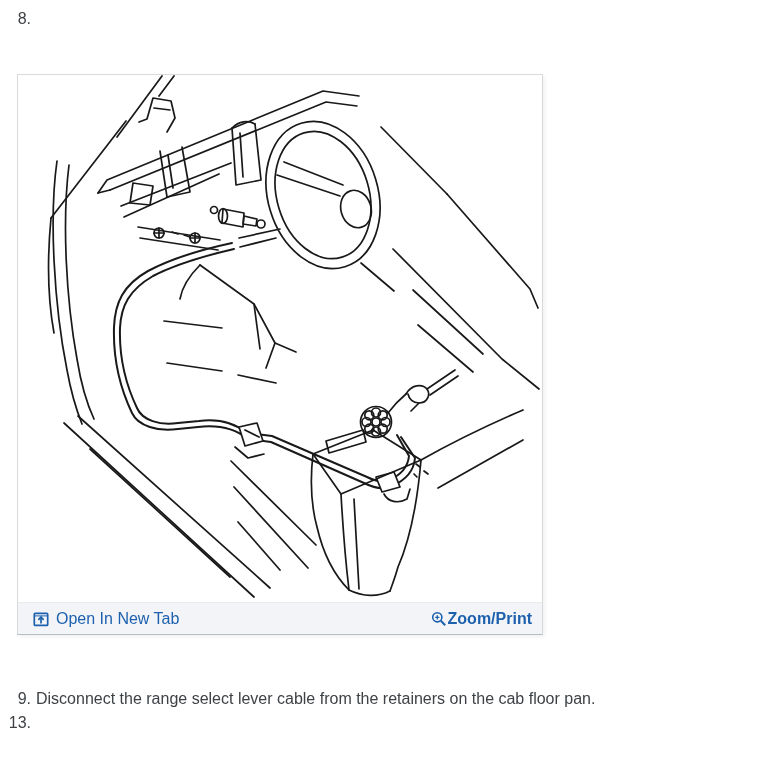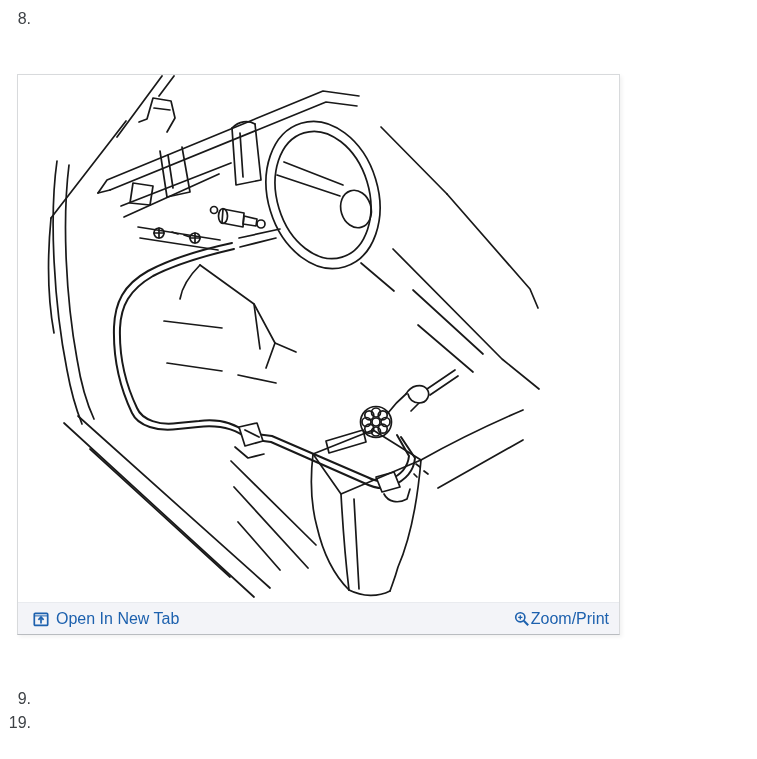--- a/index.html
+++ b/index.html
@@ -6,21 +6,21 @@
   body{
     width:757px;height:759px;background:#ffffff;
     font-family:"Liberation Sans",sans-serif;
     color:#3e4246;font-size:16px;overflow:hidden;
   }
   .step{display:flex;line-height:23px;}
   .step .num{flex:0 0 31px;text-align:right;margin-right:5px;}
   .step .txt{white-space:nowrap;}
   #step8{margin-top:7px;}
   .figure{
-    width:603px;margin:44px 0 0 17px;box-sizing:border-box;
+    width:526px;margin:44px 0 0 17px;box-sizing:border-box;
     border:1px solid #d8dadc;border-bottom-color:#b9bcc0;
     box-shadow:2px 2px 4px rgba(0,0,0,0.06);
     background:#ffffff;
   }
   .canvas{width:601px;height:527px;display:block;}
   .bar{
     height:32px;background:#f3f4f8;border-top:1px solid #e9ebef;
     display:flex;align-items:center;justify-content:space-between;
     padding:0 10px 0 15px;box-sizing:border-box;
   }
@@ -185,31 +185,32 @@
   <div class="bar">
     <div class="link">
       <svg width="16" height="16" viewBox="0 0 16 16">
         <rect x="1.3" y="2.4" width="13.4" height="12" rx="1" fill="none" stroke="currentColor" stroke-width="1.7"></rect>
         <path d="M1.6,4.9 H14.4" stroke="currentColor" stroke-width="1"></path>
         <path d="M8,12.4 V6.6" stroke="currentColor" stroke-width="1.7"></path>
         <path d="M5.4,8.9 L8,6 L10.6,8.9" fill="none" stroke="currentColor" stroke-width="1.7"></path>
       </svg>
       <span>Open In New Tab</span>
     </div>
-    <div class="link" style="gap:1px;">
+    <div class="link" style="gap:1px;font-weight:bold;">
       <svg width="16" height="16" viewBox="0 0 16 16">
         <circle cx="6.3" cy="6.3" r="4.6" fill="none" stroke="currentColor" stroke-width="1.6"></circle>
         <path d="M6.3,4.2 V8.4 M4.2,6.3 H8.4" stroke="currentColor" stroke-width="1.3"></path>
         <path d="M9.8,9.8 L14.2,14.2" stroke="currentColor" stroke-width="2"></path>
       </svg>
       <span>Zoom/Print</span>
     </div>
   </div>
 </div>
 
 <div class="steps-bottom">
   <div class="step">
     <span class="num">9.</span>
+    <span class="txt">Disconnect the range select lever cable from the retainers on the cab floor pan.</span>
   </div>
   <div class="step">
-    <span class="num">19.</span>
+    <span class="num">13.</span>
   </div>
 </div>
 
 </body></html>

